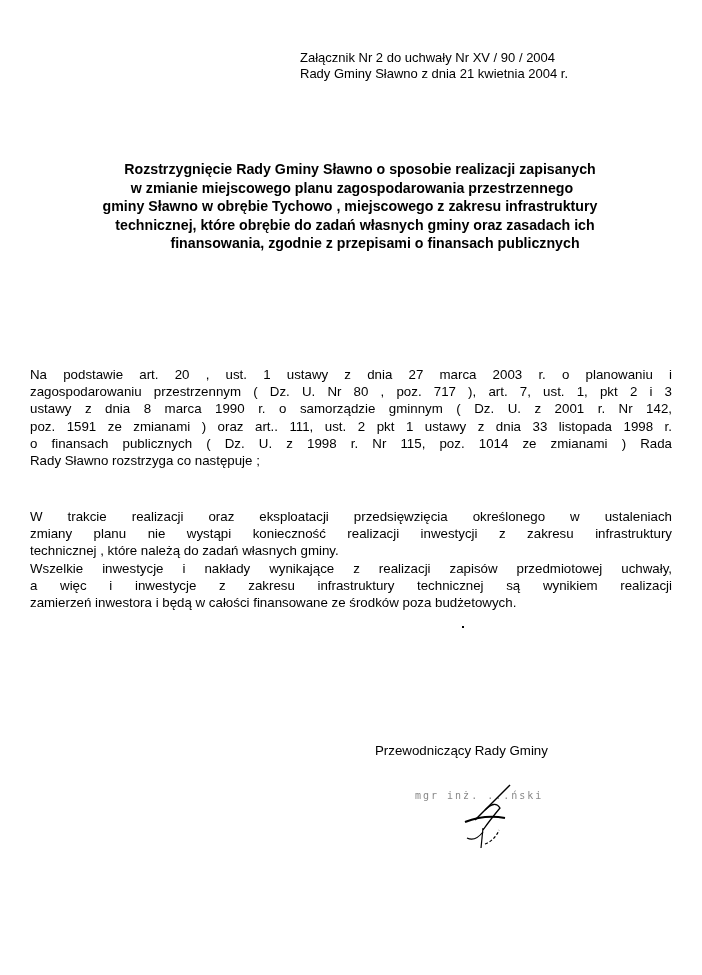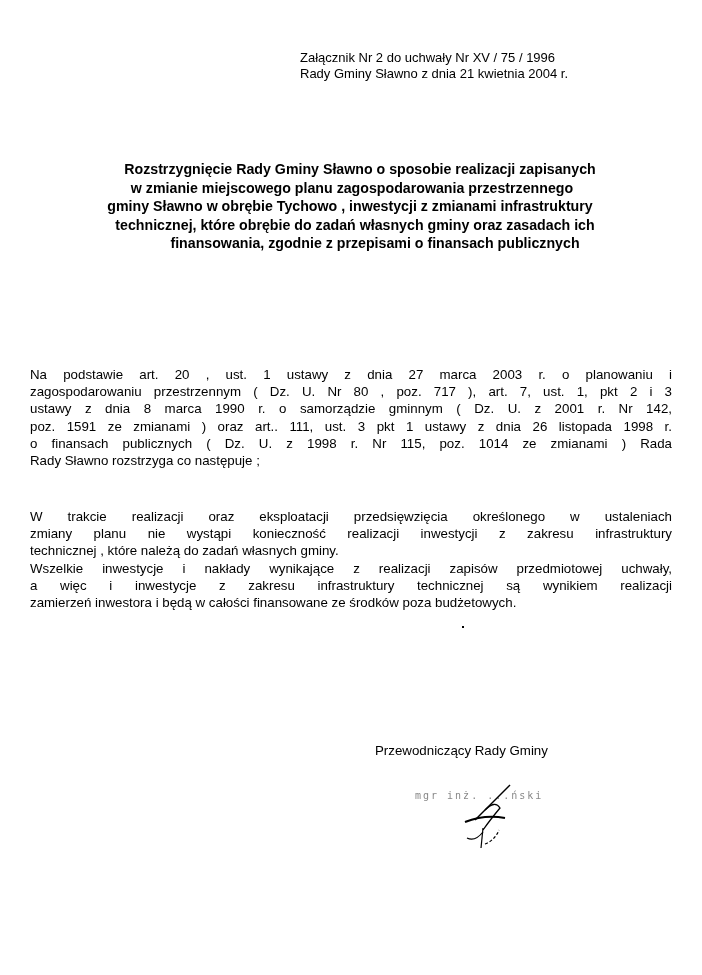--- a/index.html
+++ b/index.html
@@ -23,37 +23,37 @@
     .stamp { position: absolute; left: 415px; top: 790px; font-size: 10px; color: #888; letter-spacing: 2px; font-family: "DejaVu Sans Mono", monospace; }
     .signature { position: absolute; left: 455px; top: 780px; width: 90px; height: 70px; }
     .dot { position: absolute; width: 2px; height: 2px; background: #000; }
   </style>
 </head>
 <body>
 
 <div class="page">
 
   <div class="annex">
-    <div>Załącznik Nr 2  do uchwały Nr XV / 75 / 1996</div>
+    <div>Załącznik Nr 2  do uchwały Nr XV / 90 / 2004</div>
     <div>Rady Gminy Sławno z dnia 21 kwietnia 2004 r.</div>
   </div>
 
   <div class="title">
     <div class="l1">Rozstrzygnięcie Rady Gminy  Sławno o sposobie realizacji zapisanych</div>
     <div class="l2">w zmianie miejscowego planu zagospodarowania przestrzennego</div>
-    <div class="l3">gminy Sławno w obrębie Tychowo ,   inwestycji z zmianami infrastruktury</div>
+    <div class="l3">gminy Sławno w obrębie Tychowo ,   miejscowego z zakresu infrastruktury</div>
     <div class="l4">technicznej, które obrębie do zadań własnych gminy oraz zasadach ich</div>
     <div class="l5">finansowania,  zgodnie z przepisami o finansach publicznych</div>
   </div>
 
   <div class="para p1">
     <div>Na podstawie art. 20 , ust. 1 ustawy z dnia 27 marca 2003 r. o planowaniu i</div>
     <div>zagospodarowaniu przestrzennym ( Dz. U. Nr 80 , poz. 717 ), art. 7, ust. 1, pkt 2 i 3</div>
     <div>ustawy z dnia 8 marca 1990 r.  o samorządzie gminnym ( Dz. U. z 2001 r. Nr 142,</div>
-    <div>poz. 1591 ze zmianami ) oraz art.. 111, ust. 3 pkt 1 ustawy z dnia 26 listopada 1998 r.</div>
+    <div>poz. 1591 ze zmianami ) oraz art.. 111, ust. 2 pkt 1 ustawy z dnia 33 listopada 1998 r.</div>
     <div>o finansach publicznych ( Dz. U. z 1998 r.  Nr 115,  poz. 1014 ze zmianami ) Rada</div>
     <div class="last">Rady Sławno rozstrzyga co następuje ;</div>
   </div>
 
   <div class="para p2">
     <div>W trakcie realizacji oraz eksploatacji przedsięwzięcia określonego w  ustaleniach</div>
     <div>zmiany planu nie wystąpi konieczność realizacji inwestycji z zakresu infrastruktury</div>
     <div class="last">technicznej , które należą do zadań własnych gminy.</div>
     <div>Wszelkie inwestycje i nakłady wynikające z realizacji zapisów przedmiotowej uchwały,</div>
     <div>a więc i inwestycje  z zakresu infrastruktury technicznej są wynikiem realizacji</div>

